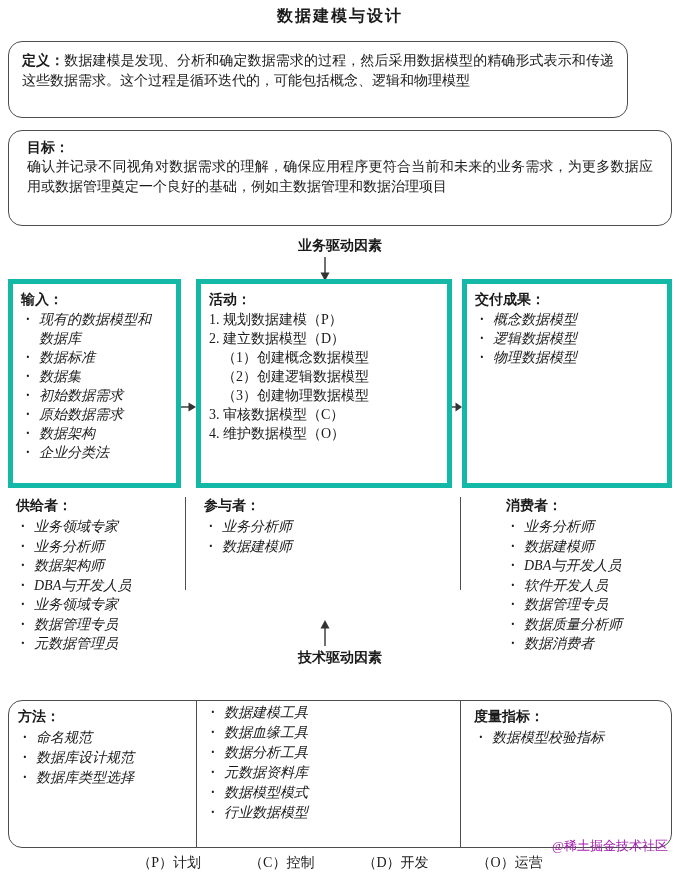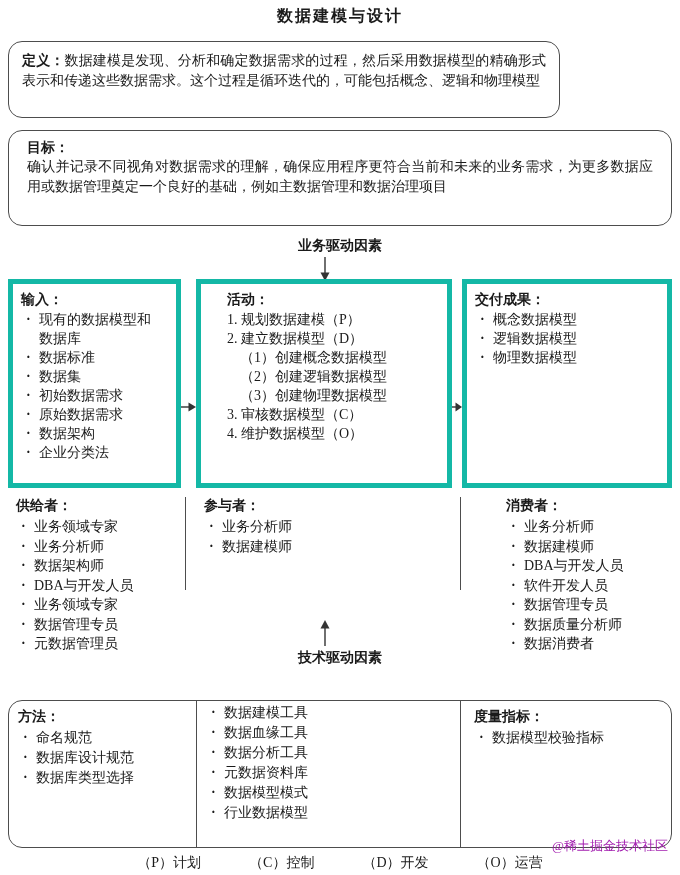--- a/index.html
+++ b/index.html
@@ -13,38 +13,38 @@
     font-family: "Liberation Serif", "DejaVu Serif", serif;
     font-size: 14px;
     overflow: hidden;
   }
   .title {
     position: absolute; top: 6px; left: 0; width: 100%;
     text-align: center; font-size: 16px; font-weight: bold; letter-spacing: 2px;
   }
   .rbox { position: absolute; border: 1px solid #4d4d4d; border-radius: 14px; background: #fff; }
   .sbox { position: absolute; border: 5px solid #14b8a6; background: #fff; }
-  .def-box  { left: 8px; top: 41px;  width: 552px; height: 77px; padding: 9px 13px; }
+  .def-box  { left: 8px; top: 41px;  width: 620px; height: 77px; padding: 9px 13px; }
   .goals-box{ left: 8px; top: 130px; width: 664px; height: 96px; padding: 8px 18px; }
   .para { margin: 0; line-height: 20px; text-align: justify; }
   .lbl { font-weight: bold; }
   .driver-label { position: absolute; left: 0; width: 100%; text-align: center; font-weight: bold; }
   .biz  { top: 237px; }
   .tech { top: 649px; }
   .arrow { position: absolute; }
   .down-arrow { left: 318px; top: 257px; }
   .up-arrow   { left: 318px; top: 620px; }
   .arrow-1 { left: 181px; top: 401px; }
   .arrow-2 { left: 452px; top: 401px; }
   .inputs-box       { left: 8px;   top: 279px; width: 173px; height: 209px; }
-  .activities-box   { left: 196px; top: 279px; width: 256px; height: 209px; padding-left: 18px; }
+  .activities-box   { left: 196px; top: 279px; width: 256px; height: 209px; }
   .deliverables-box { left: 462px; top: 279px; width: 210px; height: 209px; }
   .hdr { font-weight: bold; padding: 6px 8px 1px 8px; line-height: 19px; }
   .blist { list-style: none; margin: 0; padding: 0; line-height: 19px; }
-  .blist li { position: relative; padding-left: 26px; padding-right: 8px; }
+  .blist li { position: relative; padding-left: 26px; padding-right: 8px; font-style: italic; }
   .blist li::before { content: "·"; position: absolute; left: 13px; font-weight: bold; }
   .inputs-box .blist li { padding-right: 22px; }
   .alist { list-style: none; margin: 0; padding: 0; line-height: 19px; }
   .alist li { padding-left: 8px; }
   .alist li.sub { padding-left: 21px; }
   .col { position: absolute; }
   .col .hdr { padding: 2px 4px 2px 8px; }
   .col .blist { line-height: 19.5px; }
   .suppliers-col    { left: 8px;   top: 494px; width: 178px; }
   .participants-col { left: 196px; top: 494px; width: 190px; }

